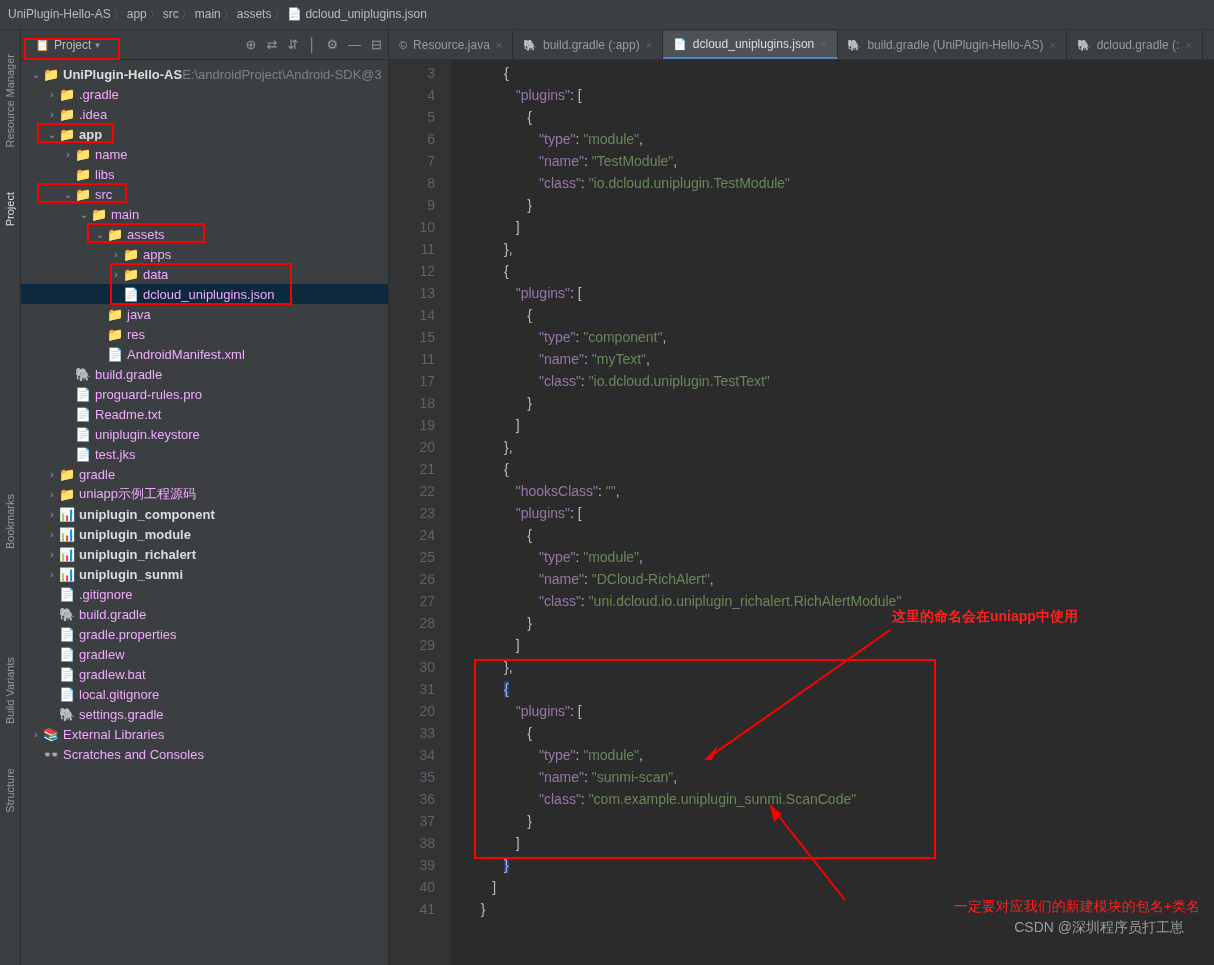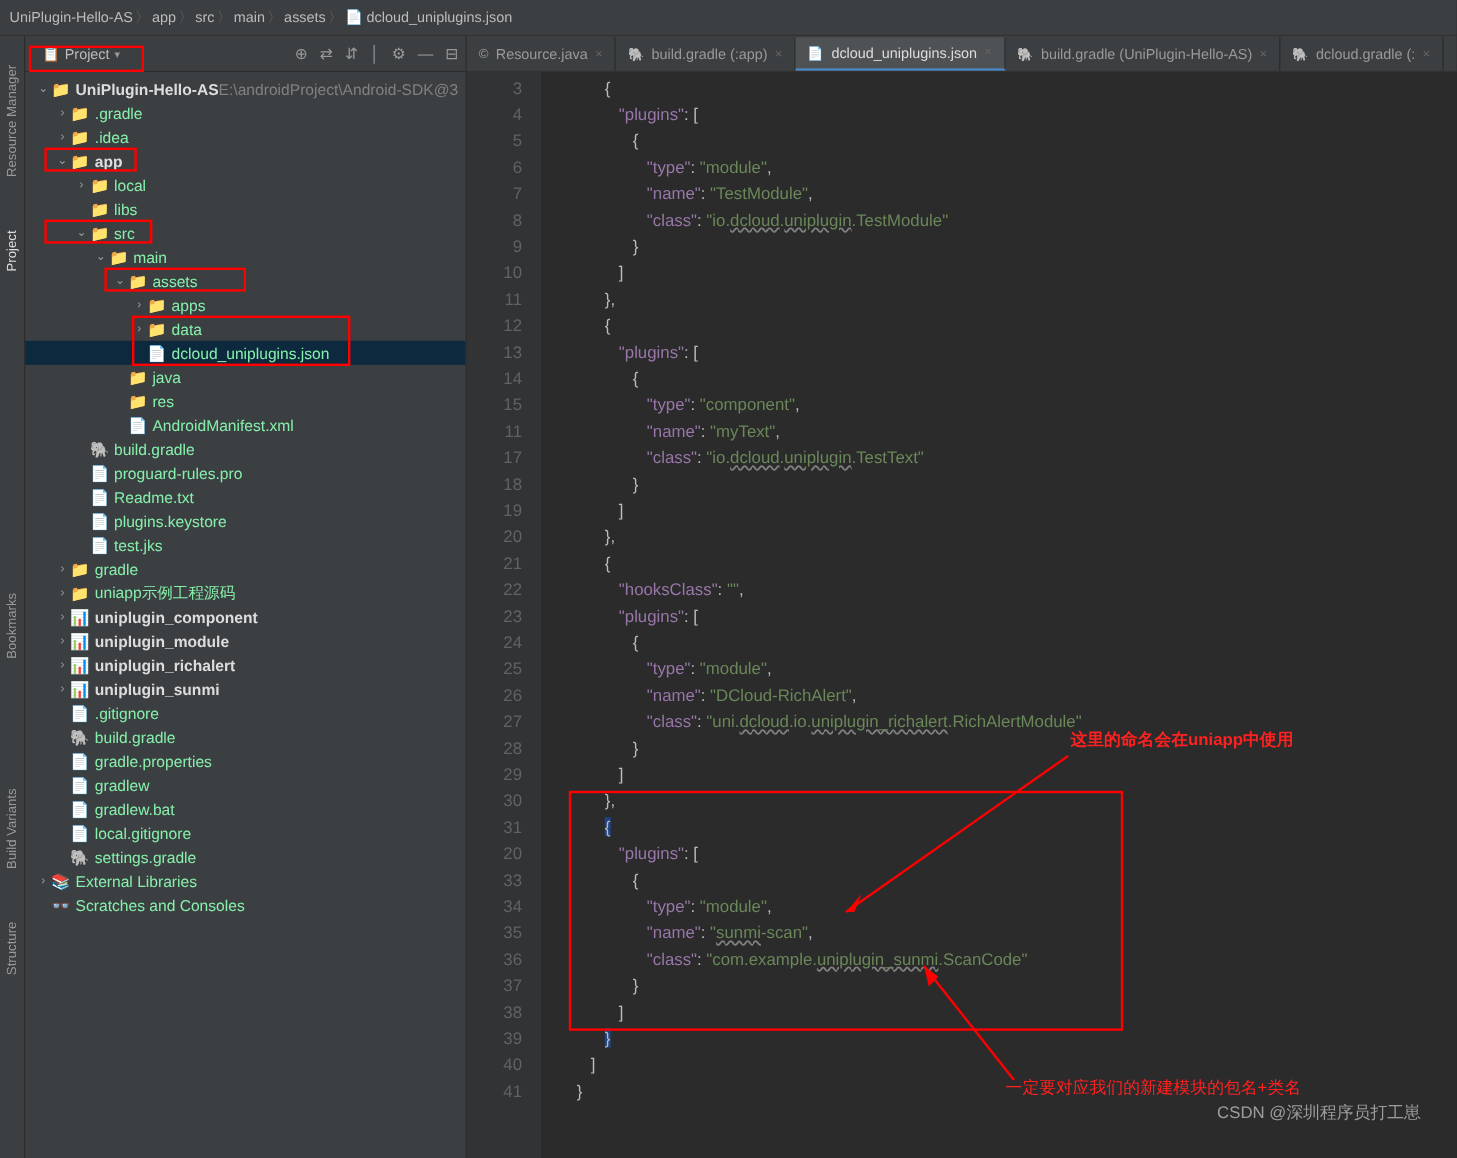--- a/index.html
+++ b/index.html
@@ -16,42 +16,42 @@
 .panel-header { height:30px; display:flex; align-items:center; padding:0 6px; border-bottom:1px solid #2b2b2b; gap:8px; }
 .project-selector { display:flex; align-items:center; gap:4px; padding:2px 8px; font-size:12px; }
 .project-selector .chev { font-size:9px; color:#999; }
 .toolbar-icons { margin-left:auto; display:flex; gap:10px; color:#999; }
 .toolbar-icons span { cursor:pointer; font-size:13px; }
 .tree { flex:1; overflow:auto; padding:4px 0; font-size:13px; }
 .tree-row { display:flex; align-items:center; height:20px; padding-left:4px; cursor:pointer; white-space:nowrap; position:relative; }
 .tree-row.selected { background:#0d293e; }
 .tree-arrow { width:14px; text-align:center; color:#999; font-size:10px; }
 .tree-icon { width:16px; text-align:center; margin-right:4px; }
-.tree-label { color:#86efac; }
+.tree-label { color:#f0abfc; }
 .tree-label.bold { font-weight:bold; color:#ddd; }
 .tree-label.muted { color:#808080; }
 .folder-icon { color:#9a8a6c; }
 .blue-folder { color:#5381a8; }
 .file-icon { color:#a0a0a0; }
 .json-icon { color:#8a9a7b; }
 .gradle-icon { color:#4a9a7a; }
 .xml-icon { color:#c47a5a; }
 .editor-area { flex:1; display:flex; flex-direction:column; background:#2b2b2b; }
 .tabs { height:30px; display:flex; align-items:flex-end; background:#3c3f41; border-bottom:1px solid #323232; overflow:hidden; }
 .tab { display:flex; align-items:center; height:28px; padding:0 10px; gap:6px; font-size:12px; color:#999; cursor:pointer; border-right:1px solid #2b2b2b; white-space:nowrap; }
 .tab.active { background:#4e5254; color:#ddd; border-bottom:2px solid #4a88c7; }
 .tab .close { font-size:11px; color:#666; }
 .tab .icon { font-size:11px; }
 .code-area { flex:1; display:flex; font-family:Consolas,Monaco,monospace; font-size:14px; overflow:hidden; position:relative; }
 .gutter { width:62px; background:#313335; text-align:right; padding:2px 16px 2px 4px; color:#606366; line-height:22px; }
 .code { flex:1; padding:2px 0 2px 18px; line-height:22px; white-space:pre; position:relative; }
 .code-line { height:22px; }
 .s-key { color:#9876aa; }
 .s-str { color:#6a8759; }
-.s-warn { text-decoration:underline; text-decoration-style:wavy; text-decoration-color:#808080; }
+.s-warn { text-decoration-style:wavy; text-decoration-color:#808080; }
 .redbox { position:absolute; border:2px solid #ff0000; pointer-events:none; z-index:10; }
 .red-annot { position:absolute; color:#ff2020; font-size:14px; font-family:sans-serif; z-index:11; }
 .arrow { position:absolute; z-index:9; pointer-events:none; }
 .watermark { position:absolute; bottom:28px; right:30px; color:#ccc; font-size:14px; opacity:0.7; font-family:sans-serif; }
 </style>
 </head>
 <body>
 
 <div class="top-bar">
   <span id="crumbs"><span class="crumb">UniPlugin-Hello-AS</span><span class="crumb-sep">〉</span><span class="crumb">app</span><span class="crumb-sep">〉</span><span class="crumb">src</span><span class="crumb-sep">〉</span><span class="crumb">main</span><span class="crumb-sep">〉</span><span class="crumb">assets</span><span class="crumb-sep">〉</span><span class="crumb"><span class="crumb-icon">📄</span>dcloud_uniplugins.json</span></span>
@@ -105,21 +105,21 @@
     </div>
         <div class="tree-row" style="padding-left:24px">
       <span class="tree-arrow">⌄</span>
       <span class="tree-icon blue-folder">📁</span>
       <span class="tree-label bold">app</span>
 
     </div>
         <div class="tree-row" style="padding-left:40px">
       <span class="tree-arrow">›</span>
       <span class="tree-icon folder-icon">📁</span>
-      <span class="tree-label ">local</span>
+      <span class="tree-label ">name</span>
 
     </div>
         <div class="tree-row" style="padding-left:40px">
       <span class="tree-arrow"></span>
       <span class="tree-icon folder-icon">📁</span>
       <span class="tree-label ">libs</span>
 
     </div>
         <div class="tree-row" style="padding-left:40px">
       <span class="tree-arrow">⌄</span>
@@ -189,21 +189,21 @@
     </div>
         <div class="tree-row" style="padding-left:40px">
       <span class="tree-arrow"></span>
       <span class="tree-icon file-icon">📄</span>
       <span class="tree-label ">Readme.txt</span>
 
     </div>
         <div class="tree-row" style="padding-left:40px">
       <span class="tree-arrow"></span>
       <span class="tree-icon file-icon">📄</span>
-      <span class="tree-label ">plugins.keystore</span>
+      <span class="tree-label ">uniplugin.keystore</span>
 
     </div>
         <div class="tree-row" style="padding-left:40px">
       <span class="tree-arrow"></span>
       <span class="tree-icon file-icon">📄</span>
       <span class="tree-label ">test.jks</span>
 
     </div>
         <div class="tree-row" style="padding-left:24px">
       <span class="tree-arrow">›</span>
@@ -374,21 +374,21 @@
 
 <div class="redbox" style="left:24px; top:38px; width:96px; height:22px;"></div>
 <div class="redbox" style="left:37px; top:123px; width:77px; height:20px;"></div>
 <div class="redbox" style="left:37px; top:183px; width:90px; height:20px;"></div>
 <div class="redbox" style="left:87px; top:223px; width:118px; height:20px;"></div>
 <div class="redbox" style="left:110px; top:263px; width:182px; height:42px;"></div>
 
 <div class="redbox" style="left:474px; top:659px; width:462px; height:200px;"></div>
 
 <div class="red-annot" style="left:892px; top:608px;font-weight:bold;">这里的命名会在uniapp中使用</div>
-<div class="red-annot" style="left:838px; top:898px; width:340px;">一定要对应我们的新建模块的包名+类名</div>
+<div class="red-annot" style="left:860px; top:898px; width:340px;text-align:right;">一定要对应我们的新建模块的包名+类名</div>
 
 <svg class="arrow" style="left:690px; top:620px; width:210px; height:150px;">
   <line x1="200" y1="10" x2="15" y2="140" stroke="#ff0000" stroke-width="2"></line>
   <polygon points="15,140 28,125 22,140" fill="#ff0000"></polygon>
 </svg>
 <svg class="arrow" style="left:760px; top:800px; width:100px; height:108px;">
   <line x1="85" y1="100" x2="10" y2="5" stroke="#ff0000" stroke-width="2"></line>
   <polygon points="10,5 14,22 22,14" fill="#ff0000"></polygon>
 </svg>
 

